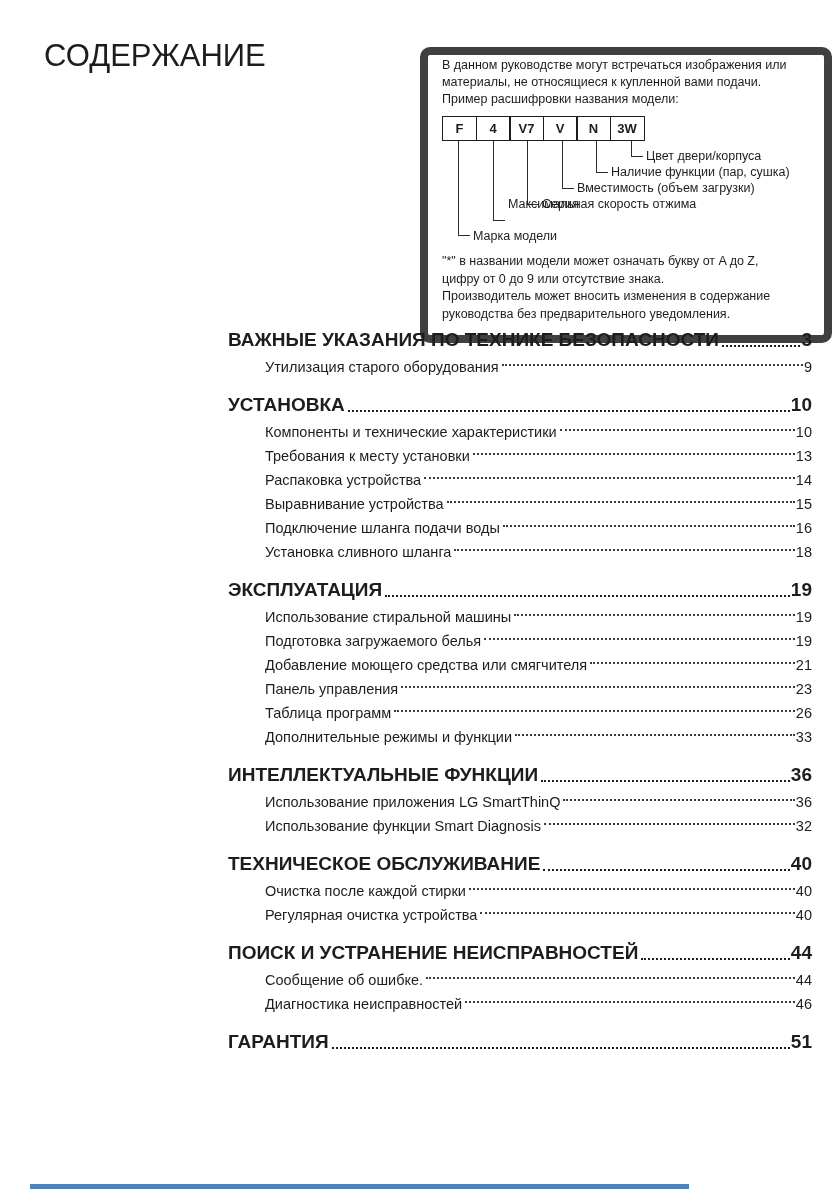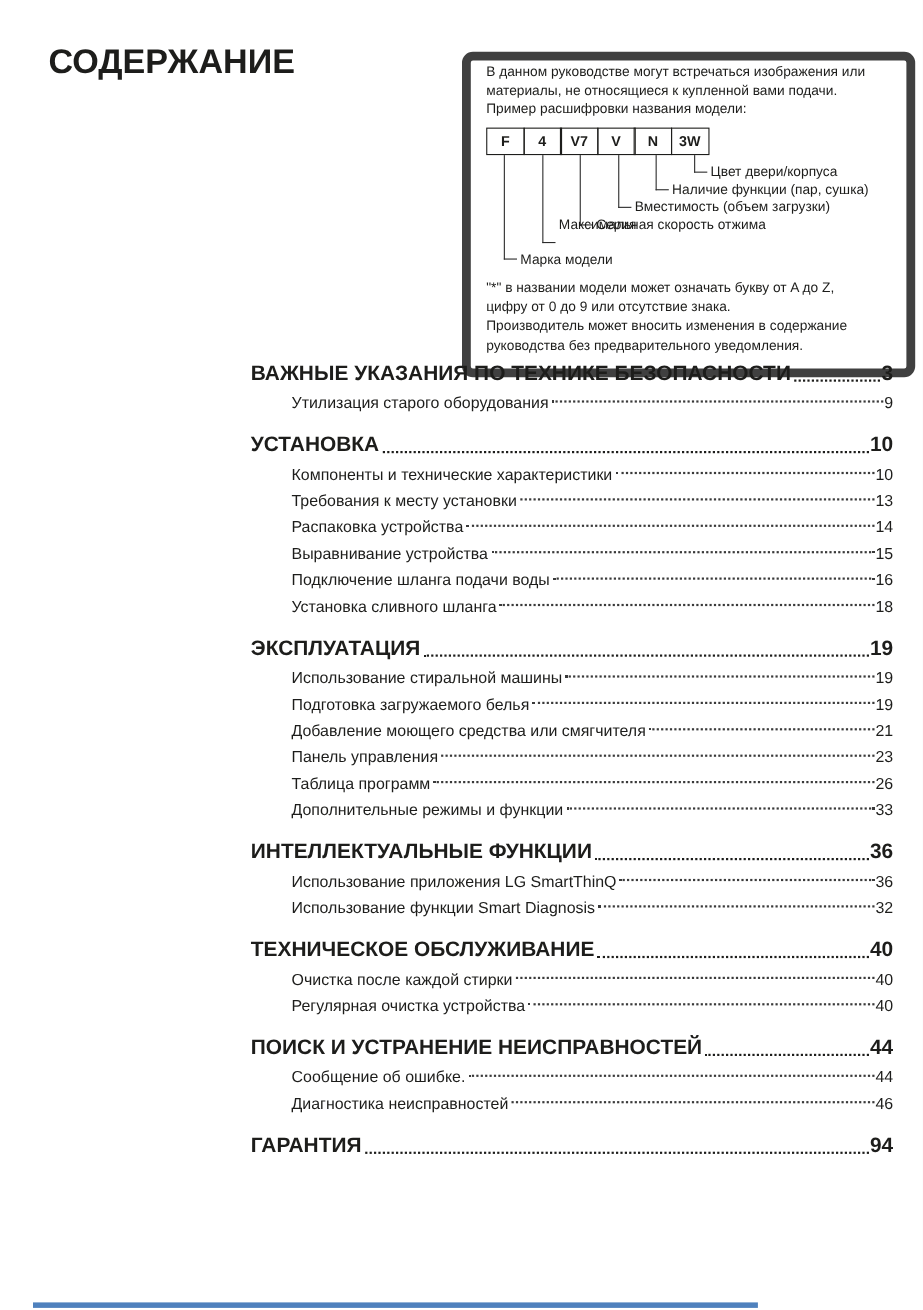--- a/index.html
+++ b/index.html
@@ -3,21 +3,21 @@
 <meta charset="utf-8">
 <style>
   html,body { margin:0; padding:0; background:#e8e8e8; }
   .page {
     position:relative; width:839px; height:1191px; margin:0 auto;
     background:#ffffff; overflow:hidden;
     font-family:"Liberation Sans", sans-serif; color:#1d1d1b;
   }
   .page-title {
     position:absolute; left:44px; top:38px; margin:0;
-    font-size:31px; font-weight:700; letter-spacing:0px; color:#1d1d1b;
+    font-size:31px; font-weight:400; letter-spacing:0px; color:#1d1d1b;
   }
   
   .info-box {
     position:absolute; left:420px; top:47px; width:368px;
     border:8px solid #404040; border-radius:10px;
     padding:2px 14px 12px 14px; background:#fff;
   }
   .intro-line { font-size:12.5px; line-height:17px; }
   .model-table { display:flex; margin-top:8px; }
   .model-cell {
@@ -235,20 +235,20 @@
         <span class="lbl">Диагностика неисправностей</span>
         <span class="leader"></span>
         <span class="pg">46</span>
       </div>
     </div>
 
     <div class="toc-section">
       <div class="toc-head">
         <span>ГАРАНТИЯ</span>
         <span class="leader"></span>
-        <span class="pg">94</span>
+        <span class="pg">51</span>
       </div>
     </div>
 
   </div>
 
   <div class="footer-rule" style="background: rgb(79, 129, 189);"></div>
 </div>
 
 </body></html>

